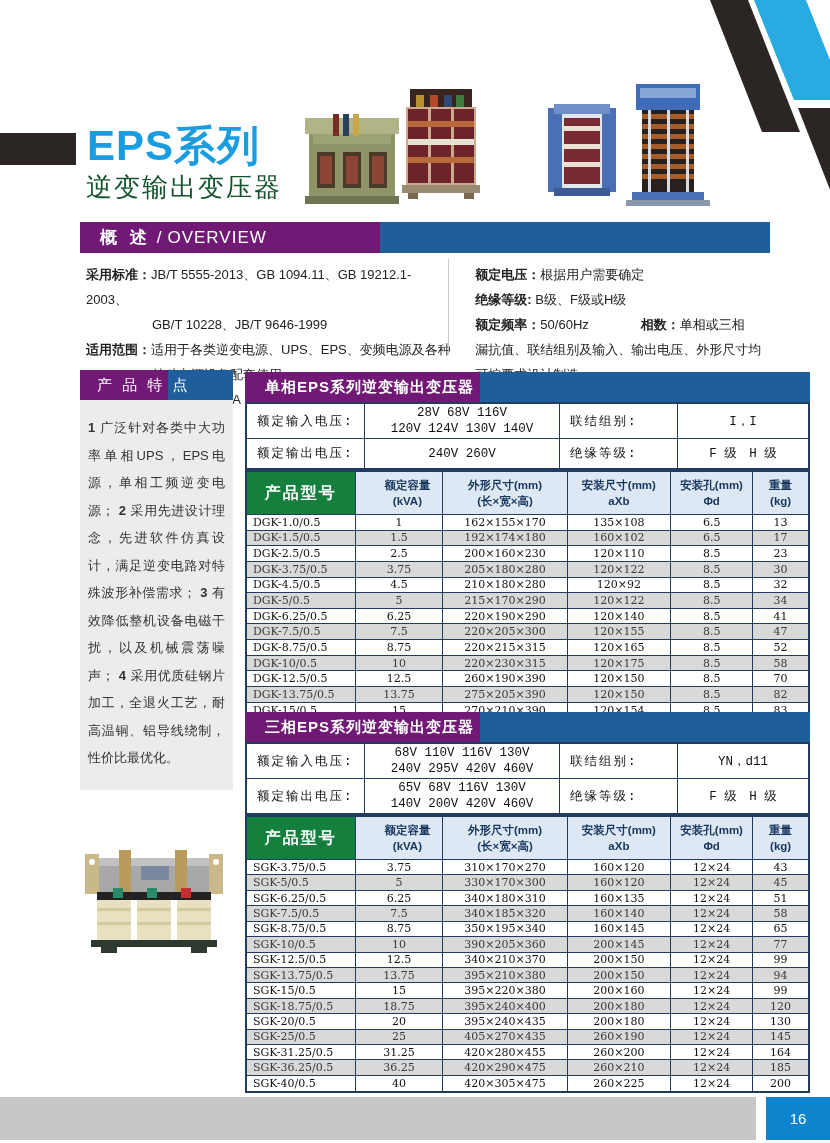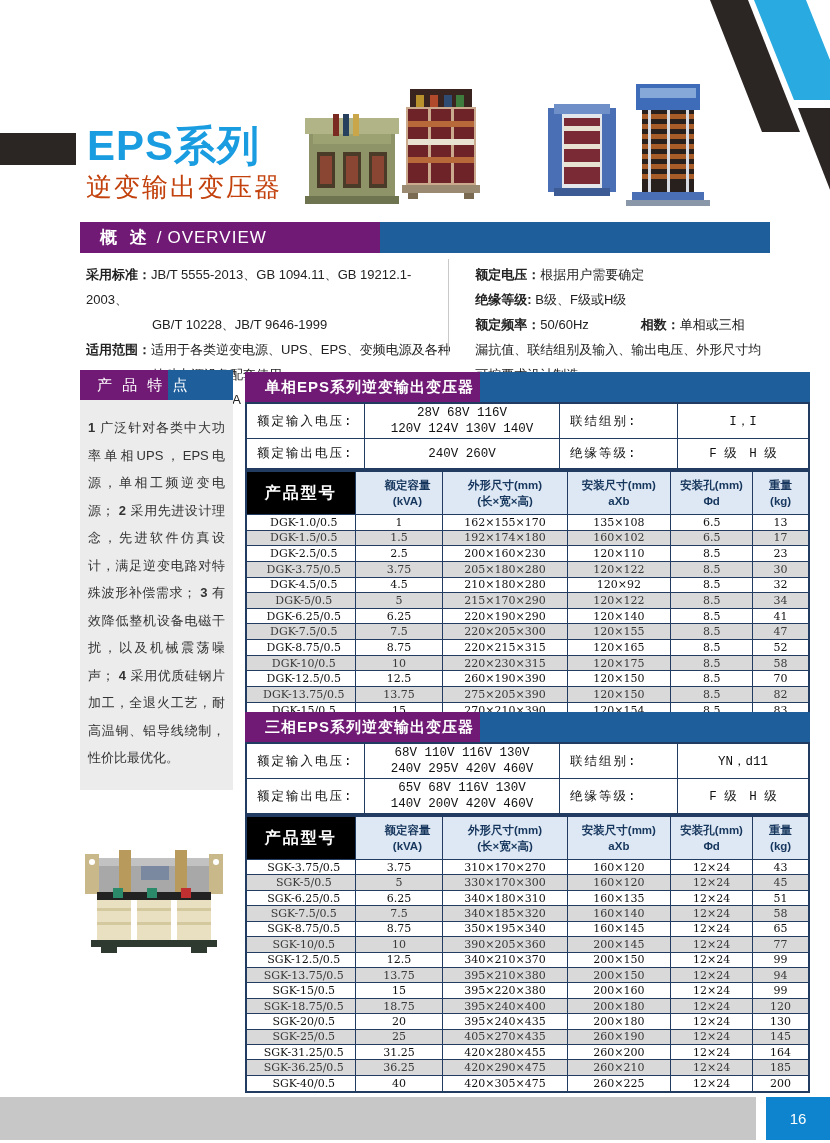--- a/index.html
+++ b/index.html
@@ -6,21 +6,21 @@
   #page{position:relative;width:830px;height:1143px;background:#fff;overflow:hidden;
         font-family:"Liberation Sans",sans-serif;}
 
   
   #deco{position:absolute;top:0;right:0;width:830px;height:240px;pointer-events:none;}
 
   
   .black-bar{position:absolute;left:0;top:133px;width:76px;height:32px;background:#2b2523;}
   .series-title{position:absolute;left:87px;top:118px;font-size:42px;font-weight:bold;
                 color:#199ce0;letter-spacing:1px;}
-  .subtitle{position:absolute;left:86px;top:170px;font-size:26px;color:#c2410c;letter-spacing:2px;}
+  .subtitle{position:absolute;left:86px;top:170px;font-size:26px;color:#14532d;letter-spacing:2px;}
 
   
   .photo{position:absolute;}
 
   
   .bar{position:relative;height:31px;background:#1d5e9b;}
   .bar .light{position:absolute;left:0;top:0;height:100%;background:#701a75;
               display:flex;align-items:center;padding-left:20px;box-sizing:border-box;
               color:#fff;white-space:nowrap;}
 
@@ -57,26 +57,26 @@
   .info-table td{border:1px solid #223c61;height:27px;font-size:12.5px;color:#111;
                  text-align:center;vertical-align:middle;
                  font-family:Liberation Mono, monospace;}
   .info-table td.ilabel{text-align:left;padding-left:10px;letter-spacing:2px;}
   .info-table{border:2px solid #223c61;}
   .pre{white-space:pre-line;line-height:16px;}
 
   .data-table{border:2px solid #223c61;}
   .data-table th{border:1px solid #223c61;background:#dde8f4;color:#17365d;
                  font-size:11.5px;font-weight:bold;height:40px;vertical-align:middle;}
-  .data-table th.model-h{background:#000000;color:#fff;font-size:16px;letter-spacing:2px;font-family:Liberation Mono, monospace;}
+  .data-table th.model-h{background:#15803d;color:#fff;font-size:16px;letter-spacing:2px;font-family:Liberation Mono, monospace;}
   .data-table td{border:1px solid #223c61;font-size:11px;color:#111;text-align:center;
                  vertical-align:middle;font-family:"DejaVu Serif","Liberation Serif",serif;
                  padding:0;}
   .data-table tr.alt td{background:#d9d9d9;color:#3a3a3a;}
-  .data-table td.model{text-align:center;padding-left:6px;}
+  .data-table td.model{text-align:left;padding-left:6px;}
   #t1-data{height:204px;}
   #t2-data{height:232px;margin-top:9px;}
 
   
   .cw1{width:20%;} .cw2{width:13%;padding-left:18px;} .cw3{width:23%;} .cw4{width:19%;} .cw5{width:15%;} .cw6{width:10%;}
   .iw1{width:20%;} .iw2{width:36%;} .iw3{width:20%;} .iw4{width:24%;}
 
   
   .footer-bar{position:absolute;left:0;top:1097px;width:756px;height:43px;background:#c7c7c7;}
   .page-num{position:absolute;left:766px;top:1097px;width:64px;height:43px;background:#0d84cd;

